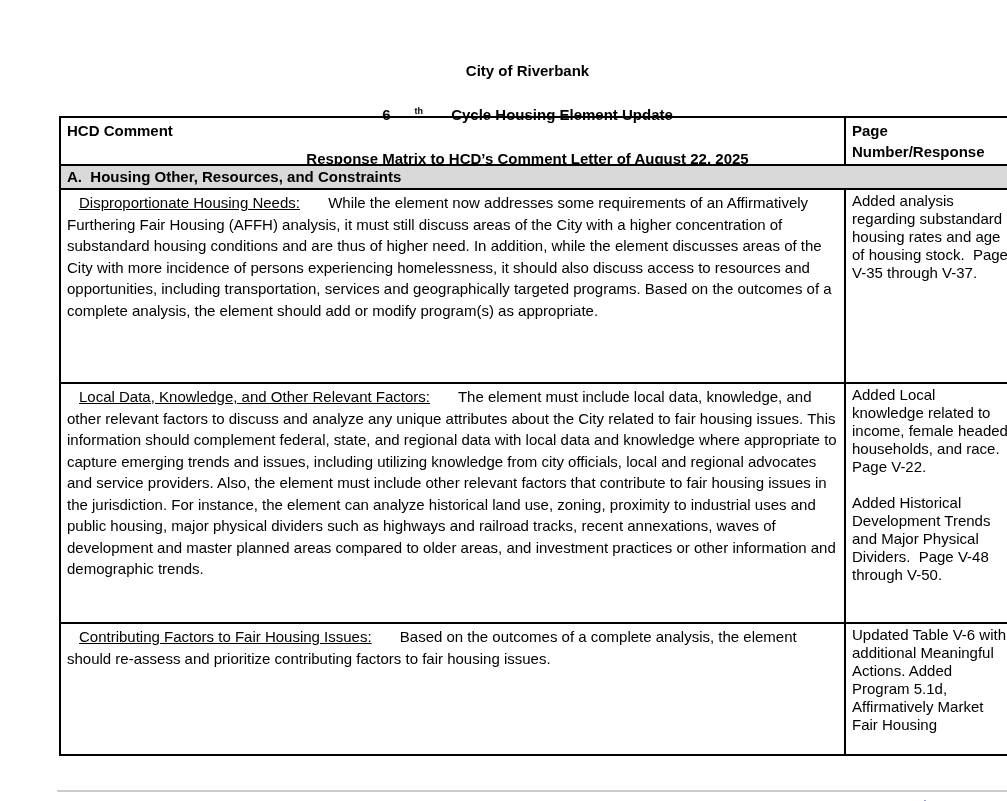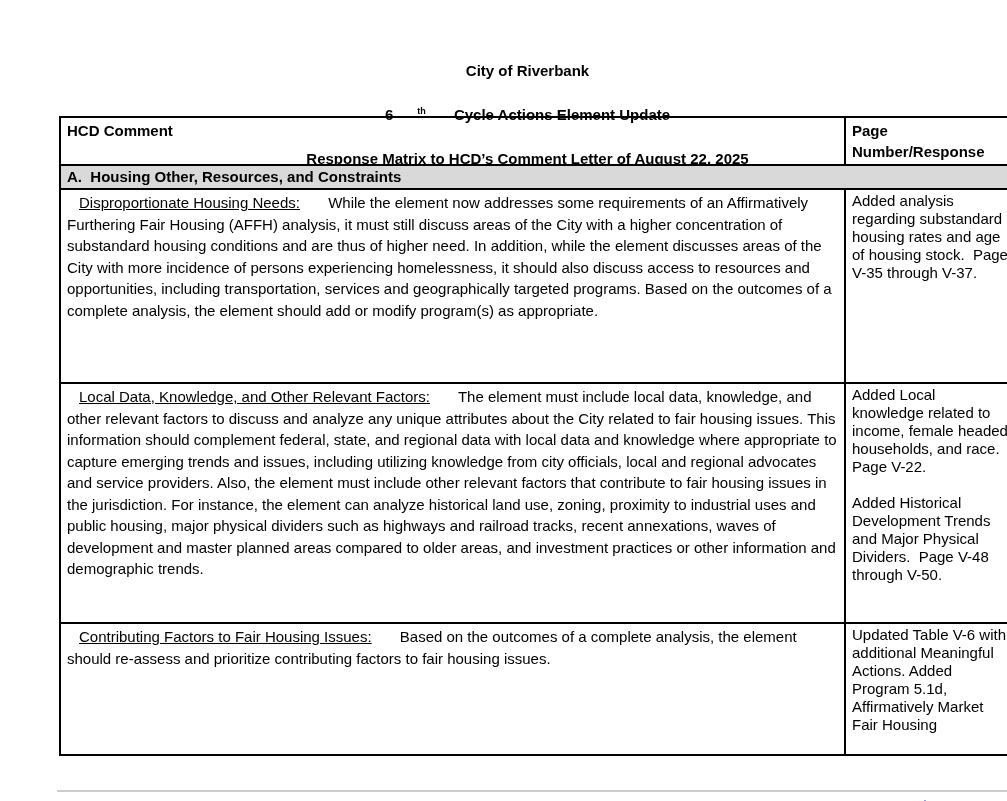--- a/index.html
+++ b/index.html
@@ -96,21 +96,21 @@
   .footer .sep { color: #4472c4; padding: 0 5px; }
   .footer .page-label { color: #7f1d1d; letter-spacing: 4px; }
 </style>
 </head>
 <body>
 
 <div class="page">
 
   <div class="doc-header">
     <div>City of Riverbank</div>
-    <div><span>6</span><span class="sup">th</span><span> Cycle Actions Element Update</span></div>
+    <div><span>6</span><span class="sup">th</span><span> Cycle Housing Element Update</span></div>
     <div>Response Matrix to HCD’s Comment Letter of August 22, 2025</div>
   </div>
 
   <table class="matrix">
     <colgroup>
       <col style="width:785px">
       <col style="width:173px">
     </colgroup>
     <tbody>
         <tr class="header-row">

